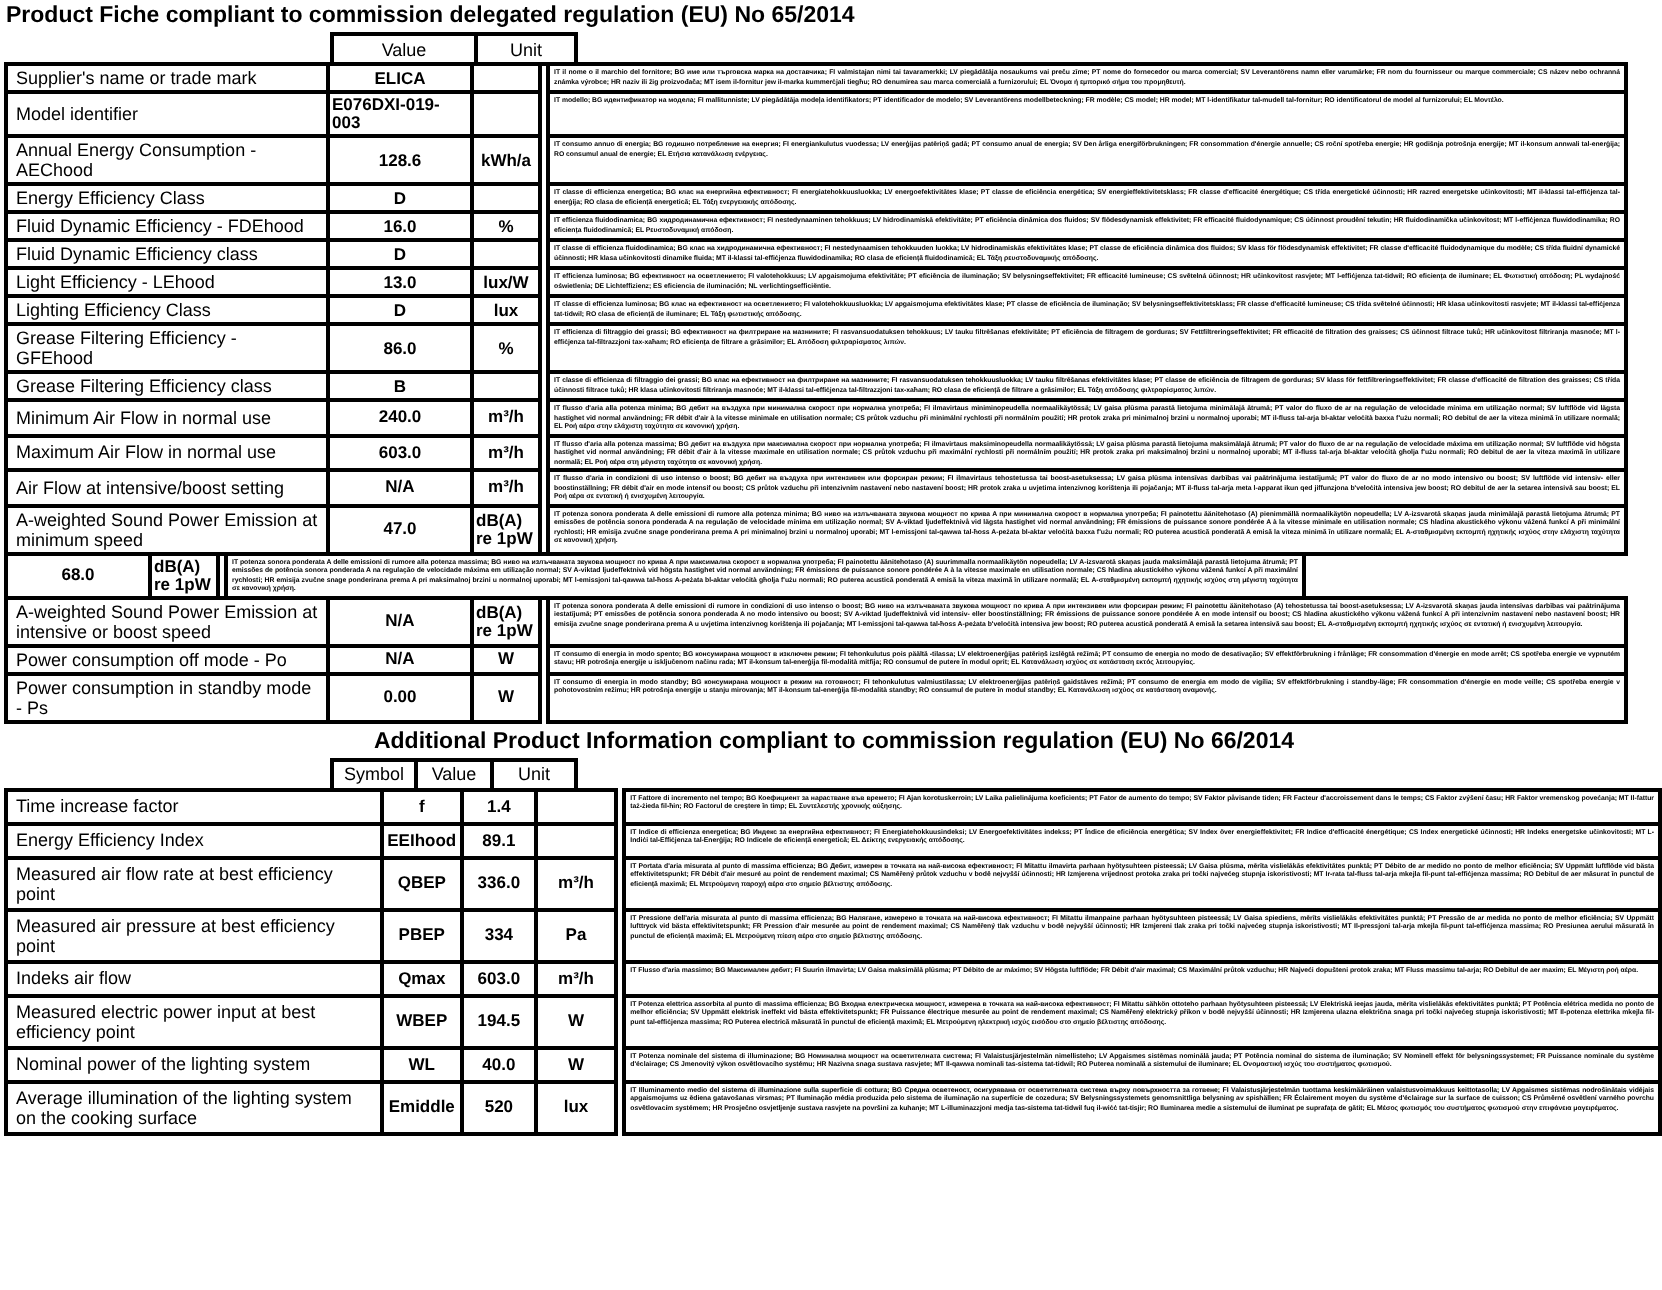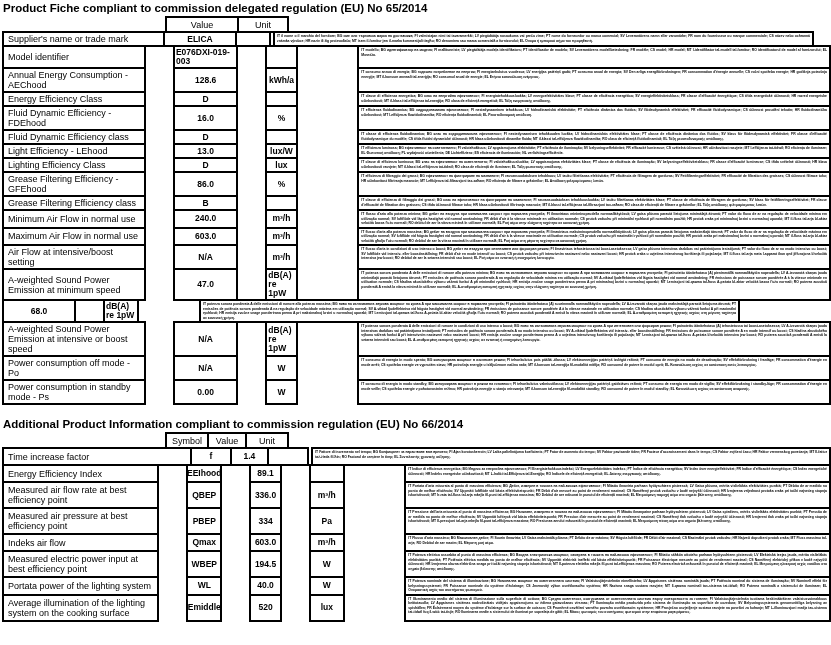--- a/index.html
+++ b/index.html
@@ -6,37 +6,37 @@
   body {
     width:831px; height:645px; overflow:hidden;
     background:#ffffff; color:#000000;
     font-family:"Liberation Sans", sans-serif;
   }
   .page { position:relative; padding:2px 0 0 2px; width:829px; }
   .title {
     font-size:11.5px; font-weight:bold; margin:0 0 2px 1px;
     white-space:nowrap;
   }
-  .title2 { margin-top:13px; }
+  .title2 { margin-top:3px;text-align:center; }
   
   .hrow { display:flex; align-items:stretch; position:relative; z-index:2; }
   .hspacer { box-sizing:border-box; }
   .cell {
     box-sizing:border-box; border:2px solid #000; background:#fff;
   }
   .cell + .cell { margin-left:-2px; }
   .gap { width:2px; }
   .gap + .cell { margin-left:0; }
   .th {
     font-size:9px; font-weight:normal; height:17px;
     display:flex; align-items:center; justify-content:center;
   }
   .rows { margin-top:-2px; }
   .row { display:flex; align-items:stretch; }
-  .rows .row + .row { margin-top:-2px;gap:29px; }
+  .rows .row + .row { margin-top:-2px; }
   .t1 .row { min-height:15px; }
   .t2 .row { min-height:19px; }
   .name {
     display:flex; align-items:center;
     padding:1px 4px; font-size:9px; line-height:10px;
   }
   .t2 .name { padding:2px 4px; }
   .val, .sym, .unit {
     display:flex; align-items:center; justify-content:center;
     font-size:8.5px; font-weight:bold; 
@@ -282,21 +282,21 @@
   <div class="row">
     <div class="cell name">Measured electric power input at best efficiency point</div>
     <div class="cell sym">WBEP</div>
     <div class="cell val">194.5</div>
     <div class="cell unit">W</div>
     <div class="gap"></div>
     <div class="cell desc">IT Potenza elettrica assorbita al punto di massima efficienza; BG Входна електрическа мощност, измерена в точката на най-висока ефективност; FI Mitattu sähkön ottoteho parhaan hyötysuhteen pisteessä; LV Elektriskā ieejas jauda, mērīta vislielākās efektivitātes punktā; PT Potência elétrica medida no ponto de melhor eficiência; SV Uppmätt elektrisk ineffekt vid bästa effektivitetspunkt; FR Puissance électrique mesurée au point de rendement maximal; CS Naměřený elektrický příkon v bodě nejvyšší účinnosti; HR Izmjerena ulazna električna snaga pri točki najvećeg stupnja iskoristivosti; MT Il-potenza elettrika mkejla fil-punt tal-effiċjenza massima; RO Puterea electrică măsurată în punctul de eficiență maximă; EL Μετρούμενη ηλεκτρική ισχύς εισόδου στο σημείο βέλτιστης απόδοσης.</div>
   </div>
 
   <div class="row">
-    <div class="cell name">Portata power of the lighting system</div>
+    <div class="cell name">Nominal power of the lighting system</div>
     <div class="cell sym">WL</div>
     <div class="cell val">40.0</div>
     <div class="cell unit">W</div>
     <div class="gap"></div>
     <div class="cell desc">IT Potenza nominale del sistema di illuminazione; BG Номинална мощност на осветителната система; FI Valaistusjärjestelmän nimellisteho; LV Apgaismes sistēmas nominālā jauda; PT Potência nominal do sistema de iluminação; SV Nominell effekt för belysningssystemet; FR Puissance nominale du système d'éclairage; CS Jmenovitý výkon osvětlovacího systému; HR Nazivna snaga sustava rasvjete; MT Il-qawwa nominali tas-sistema tat-tidwil; RO Puterea nominală a sistemului de iluminare; EL Ονομαστική ισχύς του συστήματος φωτισμού.</div>
   </div>
 
   <div class="row">
     <div class="cell name">Average illumination of the lighting system on the cooking surface</div>
     <div class="cell sym">Emiddle</div>

